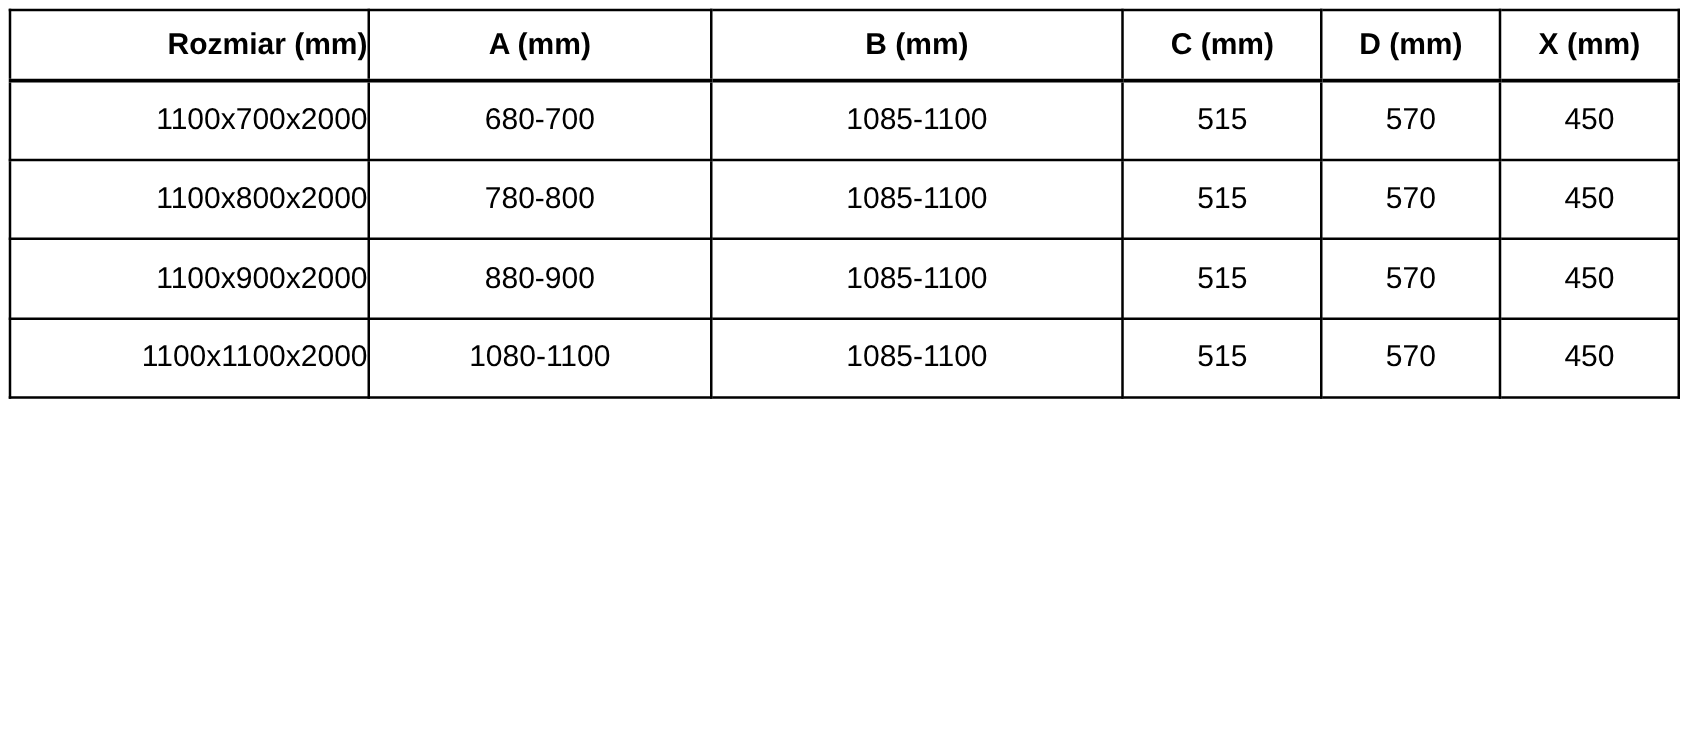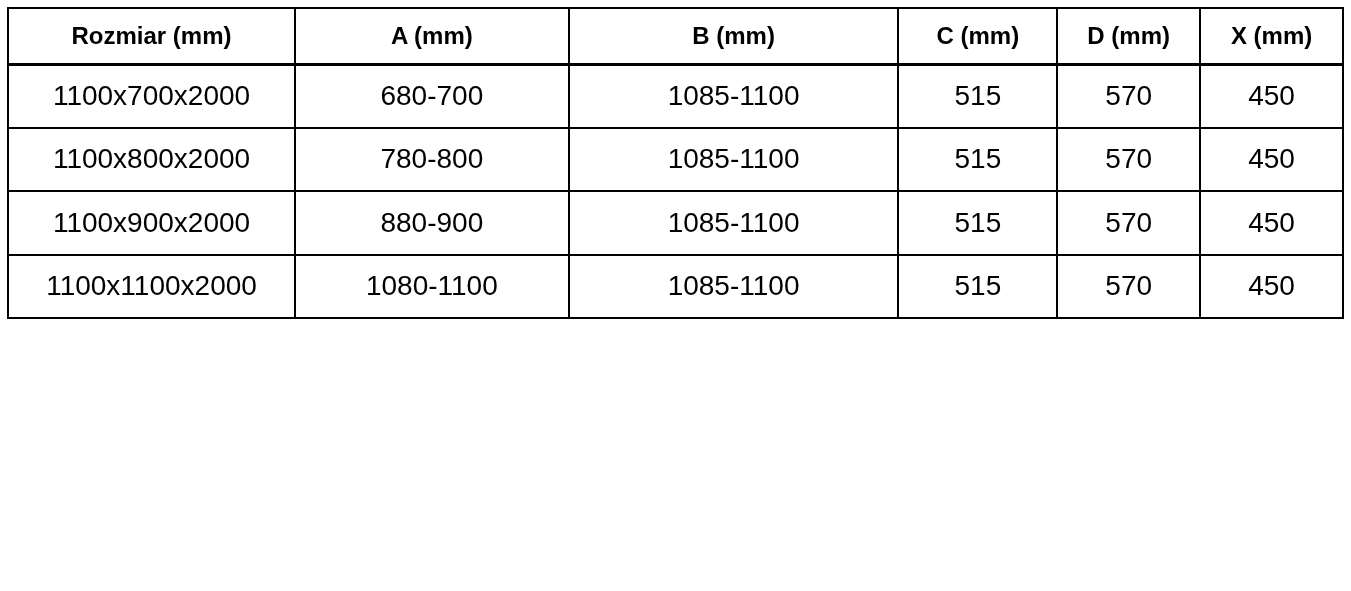--- a/index.html
+++ b/index.html
@@ -31,26 +31,26 @@
     white-space: nowrap;
     overflow: hidden;
   }
   thead th {
     font-size: 24px;
     font-weight: bold;
     height: 56px;
     border-bottom: 3px solid #000000;
   }
   tbody td {
-    font-size: 28px;
+    font-size: 24px;
     font-weight: normal;
     height: 63.5px;
   }
   
-  .col-0 { width: 21.5%; }
+  .col-0 { width: 21.5%; text-align: right; }
   .col-1 { width: 20.5%; }
   .col-2 { width: 24.7%; }
   .col-3 { width: 11.9%; margin-top: 33px; }
   .col-4 { width: 10.7%; }
   .col-5 { width: 10.7%; }
 </style>
 </head>
 <body>
 
 <div class="table-wrap">

